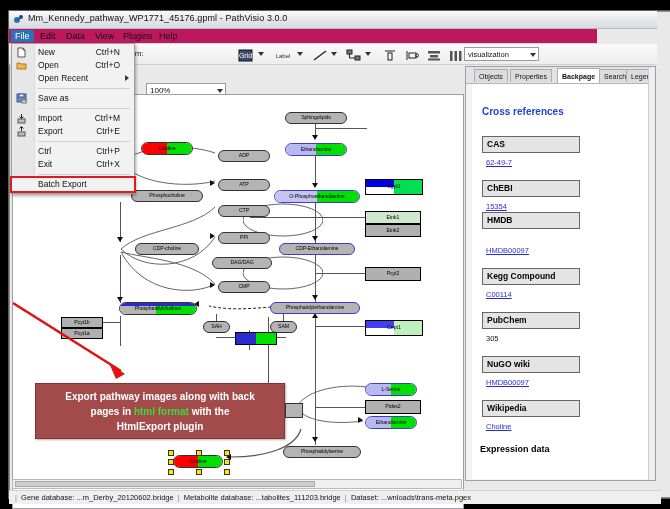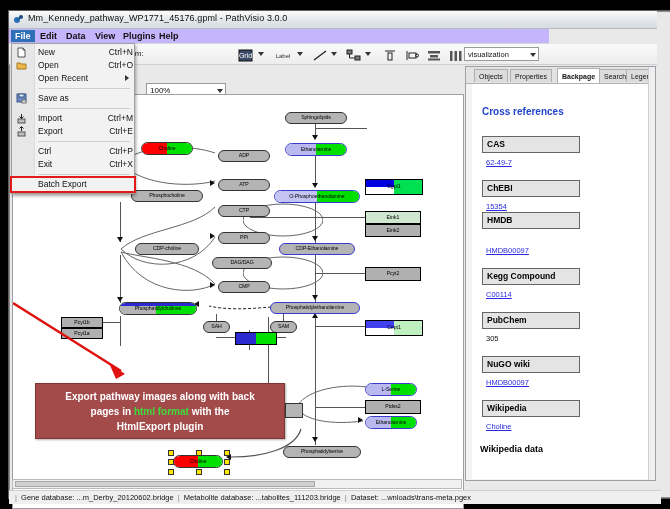--- a/index.html
+++ b/index.html
@@ -13,22 +13,22 @@
 
   
   #titlebar{position:absolute;left:0;top:0;width:648px;height:17px;
             background:linear-gradient(#fbfbfb,#e3e6ea 55%,#d7dce2);
             border-bottom:1px solid #b7bcc2;}
   #titlebar .tbicon{position:absolute;left:4px;top:3px;width:11px;height:11px;}
   #titlebar .ttl{position:absolute;left:19px;top:2px;font-size:9px;color:#101010;
                  white-space:nowrap;letter-spacing:.1px;}
 
   
-  #menubar{position:absolute;left:0;top:18px;width:540px;height:14px;
-           background:#c4b5fd;border-bottom:1px solid #d8d8d8;font-weight:bold;}
+  #menubar{position:absolute;left:0;top:18px;width:588px;height:14px;
+           background:#be185d;border-bottom:1px solid #d8d8d8;}
   #menubar .mi{position:absolute;top:1px;font-size:9px;color:#111;padding:1px 4px;cursor:default;}
   #menubar .mi.sel{background:#2f6fb5;color:#fff;}
 
   
   #toolbar{position:absolute;left:0;top:33px;width:648px;height:20px;
            background:linear-gradient(#fafafa,#ededed);border-bottom:1px solid #cfcfcf;}
   .tzlabel{position:absolute;left:112px;top:5px;font-size:8px;color:#222;}
   .zoombox{position:absolute;left:137px;top:3px;width:80px;height:28px;background:#fff;
            border:1px solid #9a9a9a;font-size:8px;color:#111;padding-left:3px;line-height:14px;
            box-sizing:border-box;margin-top:36px;}
@@ -43,21 +43,21 @@
   .visbox .arw{position:absolute;right:2px;top:5px;width:0;height:0;
                border-left:3px solid transparent;border-right:3px solid transparent;border-top:4px solid #333;}
 
   
   #filemenu{position:absolute;left:2px;top:32px;width:122px;background:#f2f2f2;
             border:1px solid #a0a0a0;box-shadow:1px 2px 3px rgba(0,0,0,.35);z-index:40;padding:2px 0;}
   #filemenu .gutter{position:absolute;left:0;top:0;width:22px;height:100%;background:#e7e7e7;
                     border-right:1px solid #dcdcdc;}
   .fmrow{position:relative;height:13px;line-height:13px;padding-left:26px;font-size:8.5px;color:#111;}
   .fmrow.dis{color:#a3a3a3;}
-  .fmrow .acc{position:absolute;right:1px;top:0;font-size:8.5px;}
+  .fmrow .acc{position:absolute;right:14px;top:0;font-size:8.5px;}
   .fmrow .ico{position:absolute;left:4px;top:1px;width:11px;height:11px;}
   .fmrow .subarrow{position:absolute;right:5px;top:3px;width:0;height:0;
                    border-top:3px solid transparent;border-bottom:3px solid transparent;border-left:4px solid #333;}
   .fmsep{height:1px;margin:3px 4px 3px 26px;background:#cfcfcf;}
   .fmrow.hl{outline:2px solid #e11b1b;background:#f2f2f2;z-index:2;}
 
   
   #canvaswrap{position:absolute;left:3px;top:55px;width:450px;height:413px;background:#fff;
               border:1px solid #9aa0a6;overflow:hidden;margin-top:28px;}
   #canvas{position:absolute;left:0;top:0;width:448px;height:411px;background:#fff;}
@@ -488,21 +488,21 @@
 
       <div class="xref" style="top:228px">PubChem</div>
       <div class="xval plain" style="top:250px">305</div>
 
       <div class="xref" style="top:272px">NuGO wiki</div>
       <div class="xval" style="top:294px">HMDB00097</div>
 
       <div class="xref" style="top:316px">Wikipedia</div>
       <div class="xval" style="top:338px">Choline</div>
 
-      <div class="expr" style="top:360px">Wikipedia data</div>
+      <div class="expr" style="top:360px">Expression data</div>
     </div>
     <div class="scrollv"></div>
   </div>
 
   <div id="statusbar">
     <span class="sep">|</span>
     <span>Gene database:</span>
     <span>...m_Derby_20120602.bridge</span>
     <span class="sep">|</span>
     <span>Metabolite database:</span>

